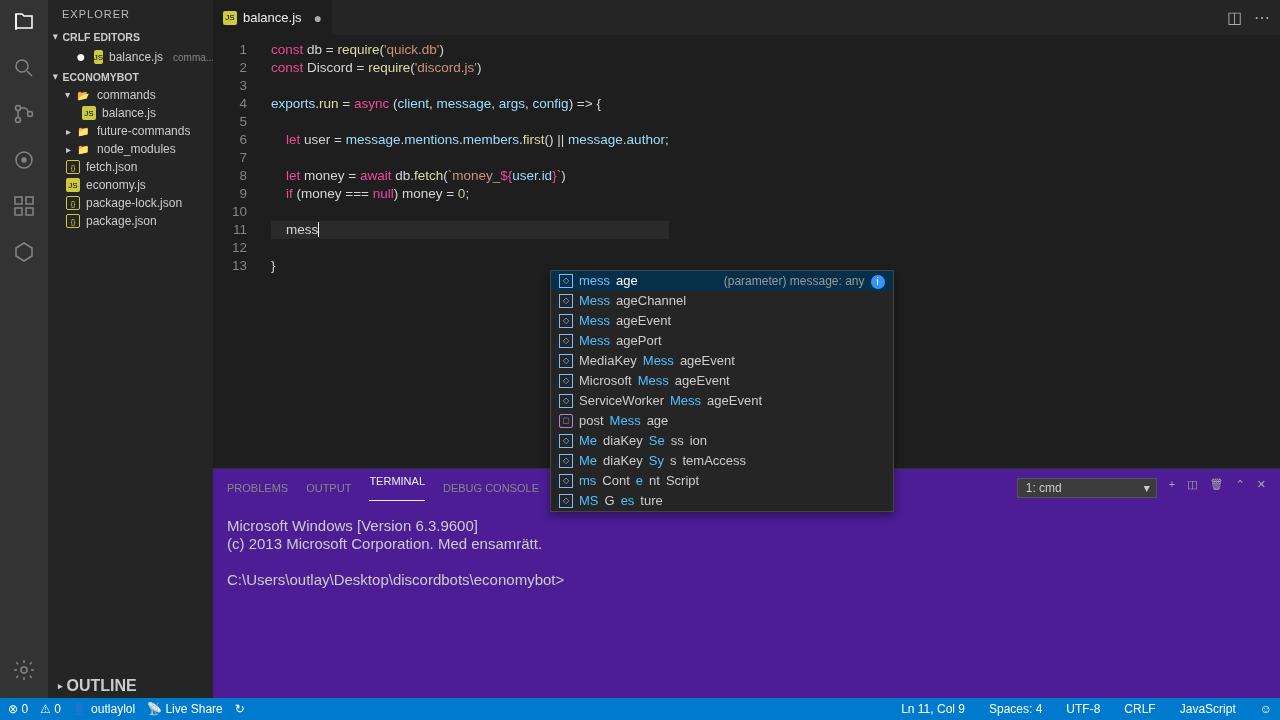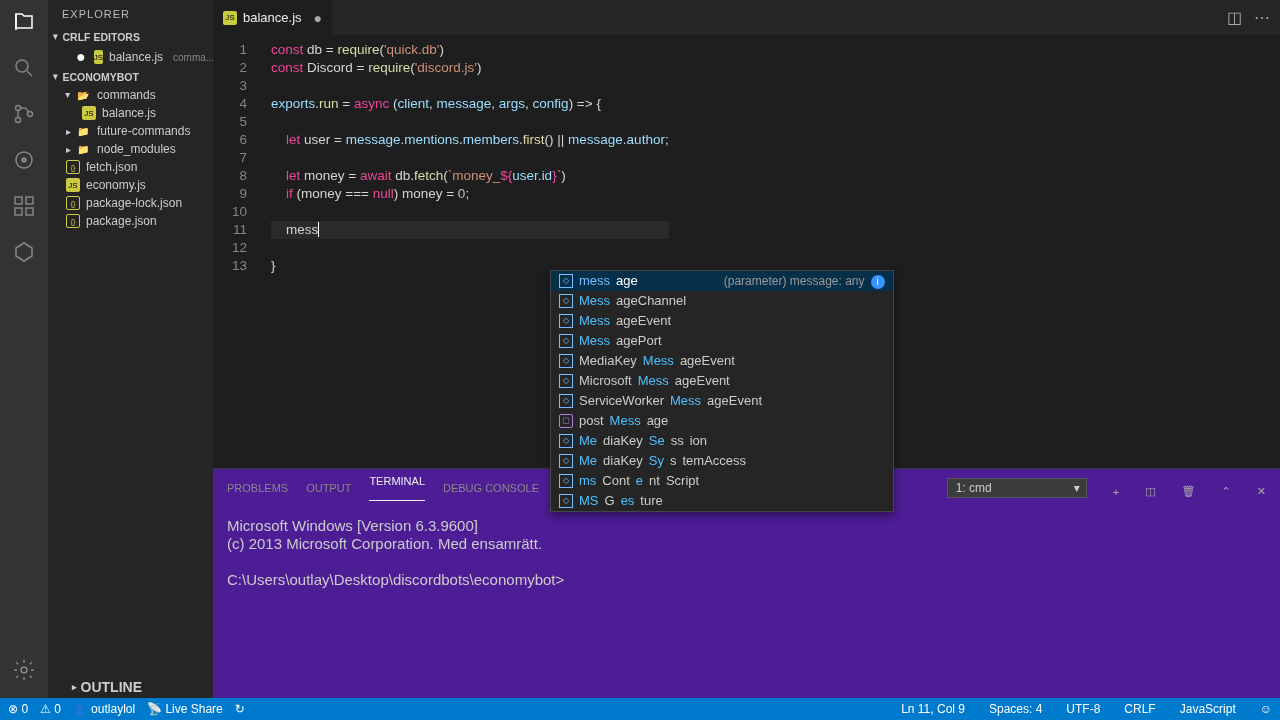--- a/index.html
+++ b/index.html
@@ -42,27 +42,27 @@
 .ac-row.sel{background:#062f4a;color:#fff}
 .ac-ico{width:14px;height:14px;border:1px solid #75beff;color:#75beff;font-size:8px;display:flex;align-items:center;justify-content:center}
 .ac-ico.purple{border-color:#b180d7;color:#b180d7;border-radius:2px}
 .ac-hi{color:#4fc1ff}
 .ac-row.sel .ac-hi{color:#75beff}
 .ac-detail{color:#999;margin-left:80px;font-size:12px}
 .ac-detail .i{width:14px;height:14px;display:inline-flex;background:#3794ff;color:#fff;border-radius:50%;align-items:center;justify-content:center;font-size:10px;margin-left:6px}
 .panel{height:230px;border-top:1px solid #333;background:#4c1d95;display:flex;flex-direction:column}
 .panel-tabs{display:flex;gap:18px;padding:6px 14px;font-size:11px;color:#888;align-items:center}
 .panel-tabs .active{color:#eee;border-bottom:1px solid #eee;padding-bottom:13px}
-.panel-right{margin-left:auto;display:flex;gap:26px;align-items:flex-end;color:#aaa}
+.panel-right{margin-left:auto;display:flex;gap:12px;align-items:flex-start;color:#aaa}
 .term-select{background:#3c3c3c;border:1px solid #555;color:#ccc;padding:2px 20px 2px 8px;font-size:12px;position:relative;width:140px}
 .term-select::after{content:"▾";position:absolute;right:6px}
 .term-body{flex:1;padding:10px 14px;font-family:Consolas,monospace;font-size:15px;color:#ccc;white-space:pre}
 .status{height:22px;background:#007acc;color:#fff;display:flex;align-items:center;font-size:12px;padding:0 8px;gap:12px}
 .status .right{margin-left:auto;display:flex;gap:24px}
-.outline{position:absolute;bottom:22px;left:48px;width:165px;background:#252526;padding:3px 24px;font-size:14px;font-weight:600;display:flex;align-items:center;gap:4px}
+.outline{position:absolute;bottom:22px;left:48px;width:165px;background:#252526;padding:3px 10px;font-size:16px;font-weight:600;display:flex;align-items:center;gap:4px}
 .outline::before{content:"▸";font-size:9px}
 .dirty{color:#fff;font-size:16px;margin-right:2px}
 .chev{display:inline-block;font-size:10px;color:#ccc}
 </style>
 </head>
 <body>
 
 <div class="root">
   <div class="activity">
     <div class="active"><svg viewBox="0 0 24 24">

